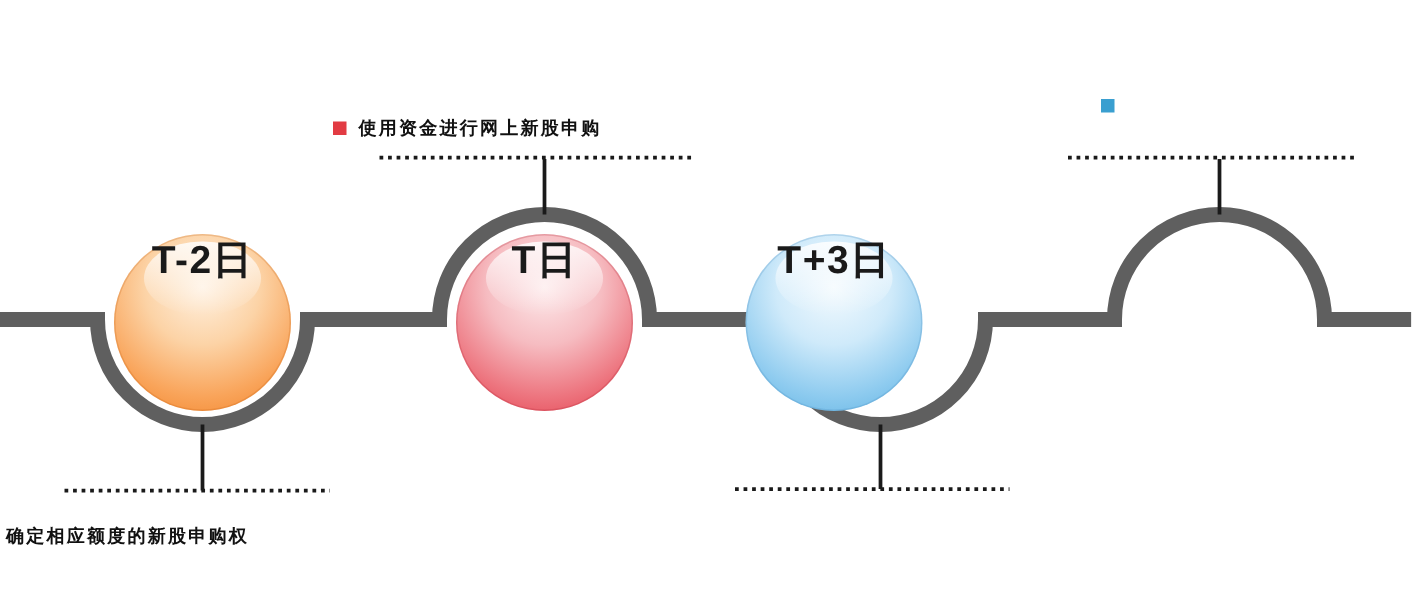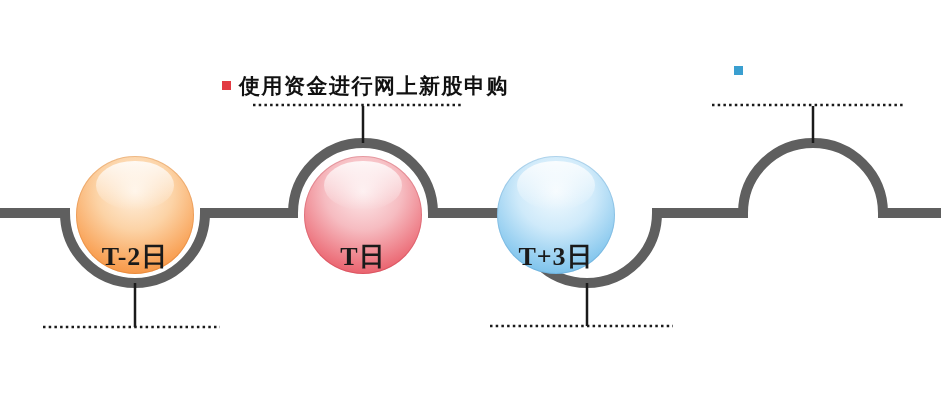--- a/index.html
+++ b/index.html
@@ -34,23 +34,22 @@
     stroke: #1a1a1a;
     stroke-width: 2.5;
     stroke-dasharray: 2.5 3.2;
   }
   .node {
     position: absolute;
     width: 118px;
     height: 118px;
     border-radius: 50%;
     display: flex;
-    align-items: flex-end;
+    align-items: flex-start;
     justify-content: center;
-    font-family: Liberation Serif, serif;
   }
   .node::before {
     content: "";
     position: absolute;
     left: 17%;
     top: 4%;
     width: 66%;
     height: 42%;
     border-radius: 50%;
     background: linear-gradient(180deg, rgba(255,255,255,0.85), rgba(255,255,255,0));
@@ -78,21 +77,21 @@
     font-weight: bold;
     color: #1a1a1a;
     letter-spacing: 1px;
     white-space: nowrap;
   }
   .ann {
     position: absolute;
     white-space: nowrap;
     color: #111111;
     font-weight: bold;
-    font-size: 21px;
+    font-size: 12px;
     letter-spacing: 1.5px;
   }
   .ann-row {
     display: flex;
     align-items: center;
     line-height: 27px;
   }
   .bullet {
     display: inline-block;
     width: 9px;
@@ -142,16 +141,17 @@
     </div>
   </div>
 
   <div class="ann" style="left:734px; top:66px;">
     <div class="ann-row">
       <span class="bullet" style="background-color: rgb(58, 159, 208);"></span>
     </div>
   </div>
 
   <div class="ann" style="left:4px; top:338px;">
+    <div class="ann-line2">确定相应额度的新股申购权</div>
   </div>
 
 
 </div>
 
 </body></html>

